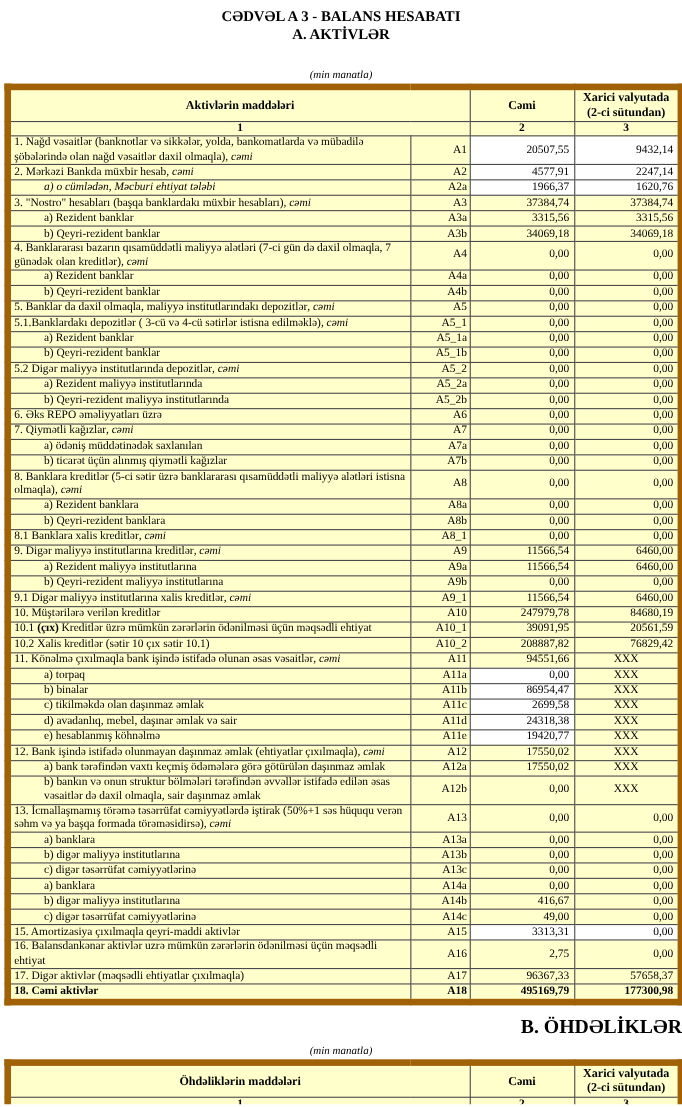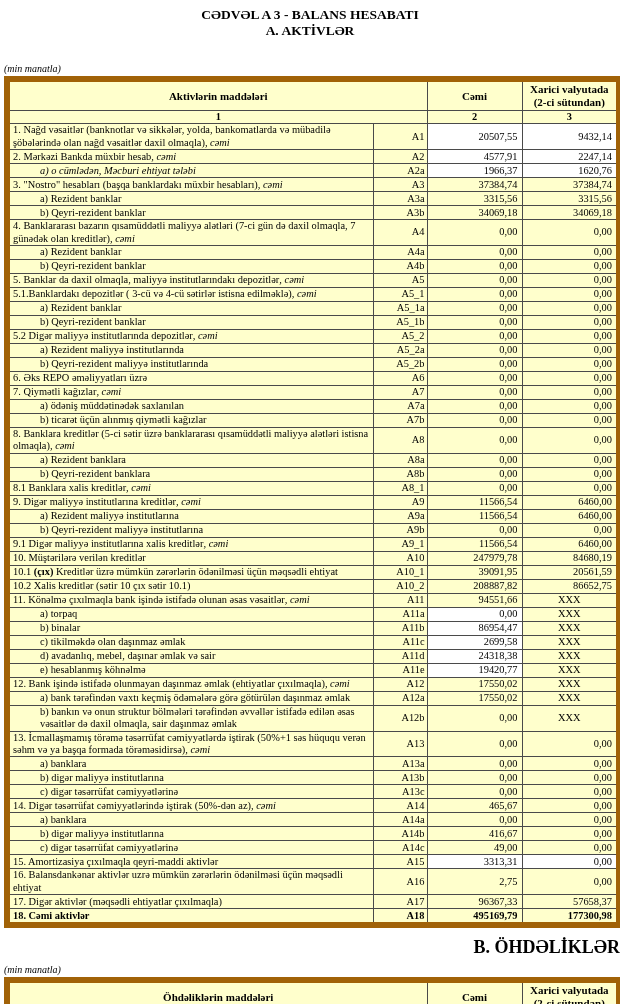--- a/index.html
+++ b/index.html
@@ -3,21 +3,21 @@
 <meta charset="utf-8">
 <style>
   html, body { margin: 0; padding: 0; background: #ffffff; }
   .page {
     width: 620px; height: 1004px; overflow: hidden;
     background: #ffffff; color: #000;
     font-family: "Liberation Serif", "DejaVu Serif", serif;
   }
   .doc-title { text-align: center; font-weight: bold; font-size: 13.5px; line-height: 16px; padding-top: 7px; }
   .section-title { text-align: right; font-weight: bold; font-size: 18px; line-height: 16px; margin-left: 40px; }
-  .unit-note { width: 612px; margin: 0 0 1px 4px; text-align: left; font-style: italic; font-size: 10px; line-height: 12px; }
+  .unit-note { width: 612px; margin: 0 0 1px 4px; text-align: center; font-style: italic; font-size: 10px; line-height: 12px; }
   .note-a { margin-top: 24px; }
   .note-b { margin-top: 9px; }
   .sec-b { margin-top: 11px; }
   table { border-collapse: collapse; table-layout: fixed; width: 612px; margin-left: 4px; border: 6px solid #a16207; }
   col.c-label { width: 366px; } col.c-code { width: 54px; } col.c-total { width: 95px; } col.c-fx { width: 97px; }
   th, td { border: 1px solid #4a4a4a; font-size: 10.4px; line-height: 12.4px; padding: 0 2px; vertical-align: middle; background: #ffffcc; }
   th { font-weight: bold; text-align: center; font-size: 11px; line-height: 13px; padding: 1px 2px; }
   .numline td { font-weight: bold; text-align: center; height: 12px; }
   tbody td { height: 13px; }
   td.lbl { text-align: left; padding-left: 3px; }
@@ -239,21 +239,21 @@
         <tr>
           <td class="lbl">10.1 <b>(çıx)</b> Kreditlər üzrə mümkün zərərlərin ödənilməsi üçün məqsədli ehtiyat</td>
           <td class="code">A10_1</td>
           <td class="num">39091,95</td>
           <td class="num">20561,59</td>
         </tr>
         <tr>
           <td class="lbl">10.2 Xalis kreditlər (sətir 10 çıx sətir 10.1)</td>
           <td class="code">A10_2</td>
           <td class="num">208887,82</td>
-          <td class="num">86652,75</td>
+          <td class="num">76829,42</td>
         </tr>
         <tr>
           <td class="lbl">11. Könəlmə çıxılmaqla bank işində istifadə olunan əsas vəsaitlər<i>, cəmi</i></td>
           <td class="code">A11</td>
           <td class="num">94551,66</td>
           <td class="xxx">XXX</td>
         </tr>
         <tr>
           <td class="lbl ind">a) torpaq</td>
           <td class="code">A11a</td>
@@ -317,26 +317,20 @@
         <tr>
           <td class="lbl ind">b) digər maliyyə institutlarına</td>
           <td class="code">A13b</td>
           <td class="num">0,00</td>
           <td class="num">0,00</td>
         </tr>
         <tr>
           <td class="lbl ind">c) digər təsərrüfat cəmiyyətlərinə</td>
           <td class="code">A13c</td>
           <td class="num">0,00</td>
-          <td class="num">0,00</td>
-        </tr>
-        <tr>
-          <td class="lbl">14. Digər təsərrüfat cəmiyyətlərində iştirak (50%-dən az)<i>, cəmi</i></td>
-          <td class="code">A14</td>
-          <td class="num">465,67</td>
           <td class="num">0,00</td>
         </tr>
         <tr>
           <td class="lbl ind">a) banklara</td>
           <td class="code">A14a</td>
           <td class="num">0,00</td>
           <td class="num">0,00</td>
         </tr>
         <tr>
           <td class="lbl ind">b) digər maliyyə institutlarına</td>

